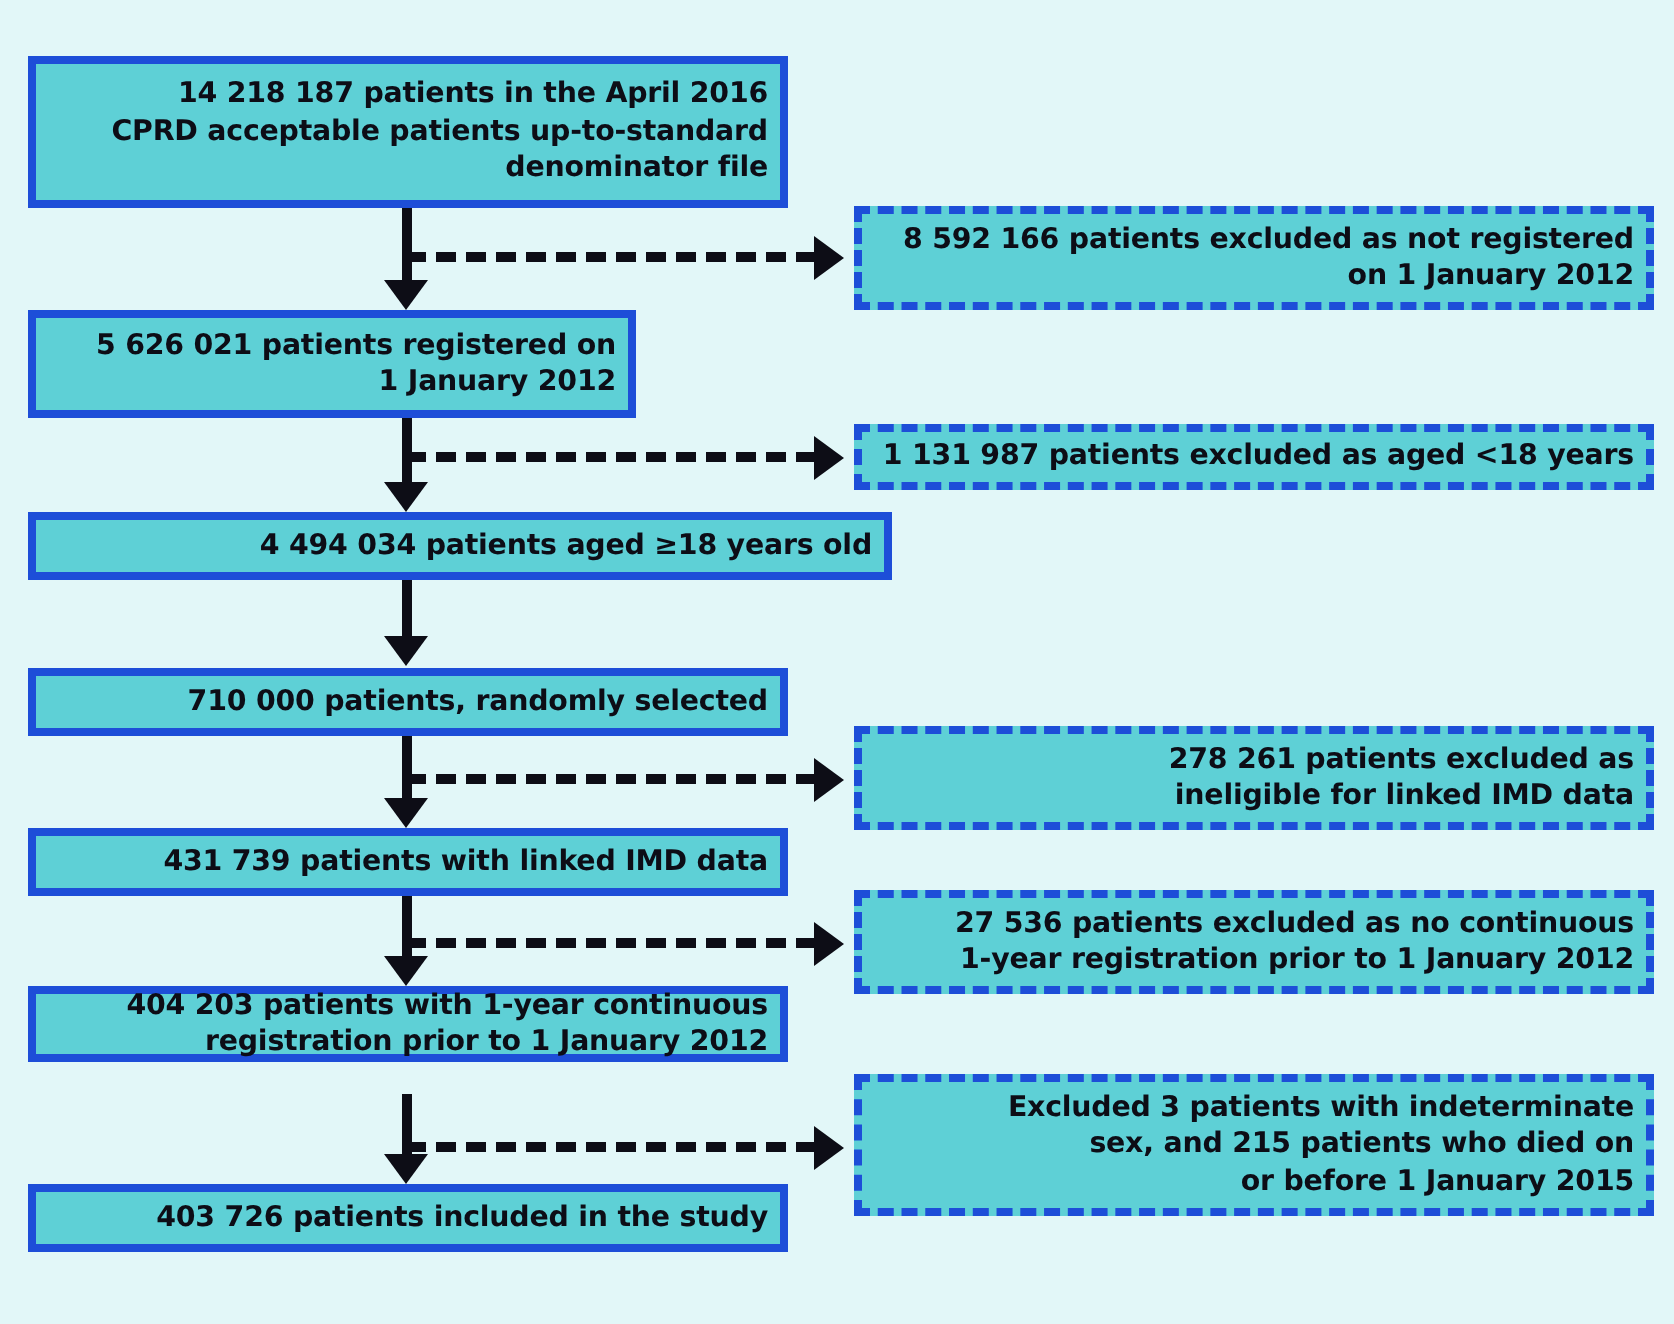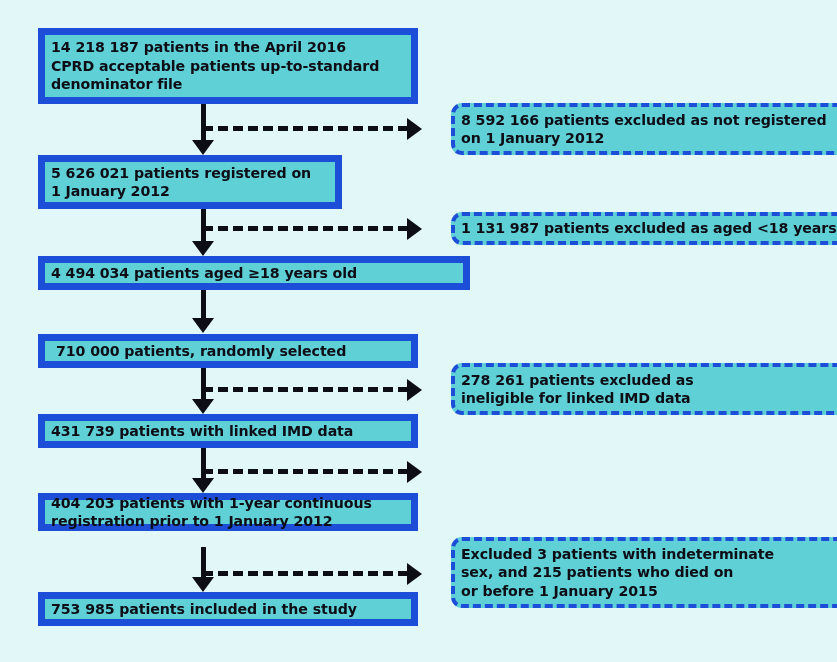--- a/index.html
+++ b/index.html
@@ -16,38 +16,36 @@
   #flow {
     position: relative;
     width: 837px;
     height: 662px;
   }
 
   
   .node {
     position: absolute;
     background: #5ed0d6;
-    border: 7px solid #1d4ed8;
+    border: 4px solid #1d4ed8;
     box-sizing: border-box;
     display: flex;
     align-items: center;
     justify-content: center;
-    text-align: left;
+    text-align: right;
     color: #0d0d16;
     font-weight: bold;
     font-size: 14.2px;
     line-height: 1.30;
     letter-spacing: -0.1px;
     padding: 2px 6px;
-    margin-left: 24px;
   }
   .node.excluded {
     border-style: dashed;
     border-width: 4px;
-    border-radius: 11px;
   }
   .node .txt {
     display: block;
     width: 100%;
     white-space: pre-line;
   }
 
   
   .vline {
     position: absolute;
@@ -103,37 +101,41 @@
   <div class="node" style="left:14px; top:414px; width:380px; height:34px;">
     <span class="txt">431 739 patients with linked IMD data</span>
   </div>
 
   <div class="node" style="left:14px; top:493px; width:380px; height:38px;">
     <span class="txt">404 203 patients with 1-year continuous
 registration prior to 1 January 2012</span>
   </div>
 
   <div class="node" style="left:14px; top:592px; width:380px; height:34px;">
-    <span class="txt">753 985 patients included in the study</span>
+    <span class="txt">403 726 patients included in the study</span>
   </div>
 
   <div class="node excluded" style="left:427px; top:103px; width:400px; height:52px;">
     <span class="txt">8 592 166 patients excluded as not registered
 on 1 January 2012</span>
   </div>
 
   <div class="node excluded" style="left:427px; top:212px; width:400px; height:33px;">
     <span class="txt">1 131 987 patients excluded as aged &lt;18 years</span>
   </div>
 
   <div class="node excluded" style="left:427px; top:363px; width:400px; height:52px;">
     <span class="txt">278 261 patients excluded as
 ineligible for linked IMD data</span>
   </div>
 
+  <div class="node excluded" style="left:427px; top:445px; width:400px; height:52px;">
+    <span class="txt">27 536 patients excluded as no continuous
+1-year registration prior to 1 January 2012</span>
+  </div>
 
   <div class="node excluded" style="left:427px; top:537px; width:400px; height:71px;">
     <span class="txt">Excluded 3 patients with indeterminate
 sex, and 215 patients who died on
 or before 1 January 2015</span>
   </div>
 
   <div class="vline" style="left:201px; top:104px; height:38px;"></div>
   <div class="vhead" style="left:192px; top:140px;"></div>
 

